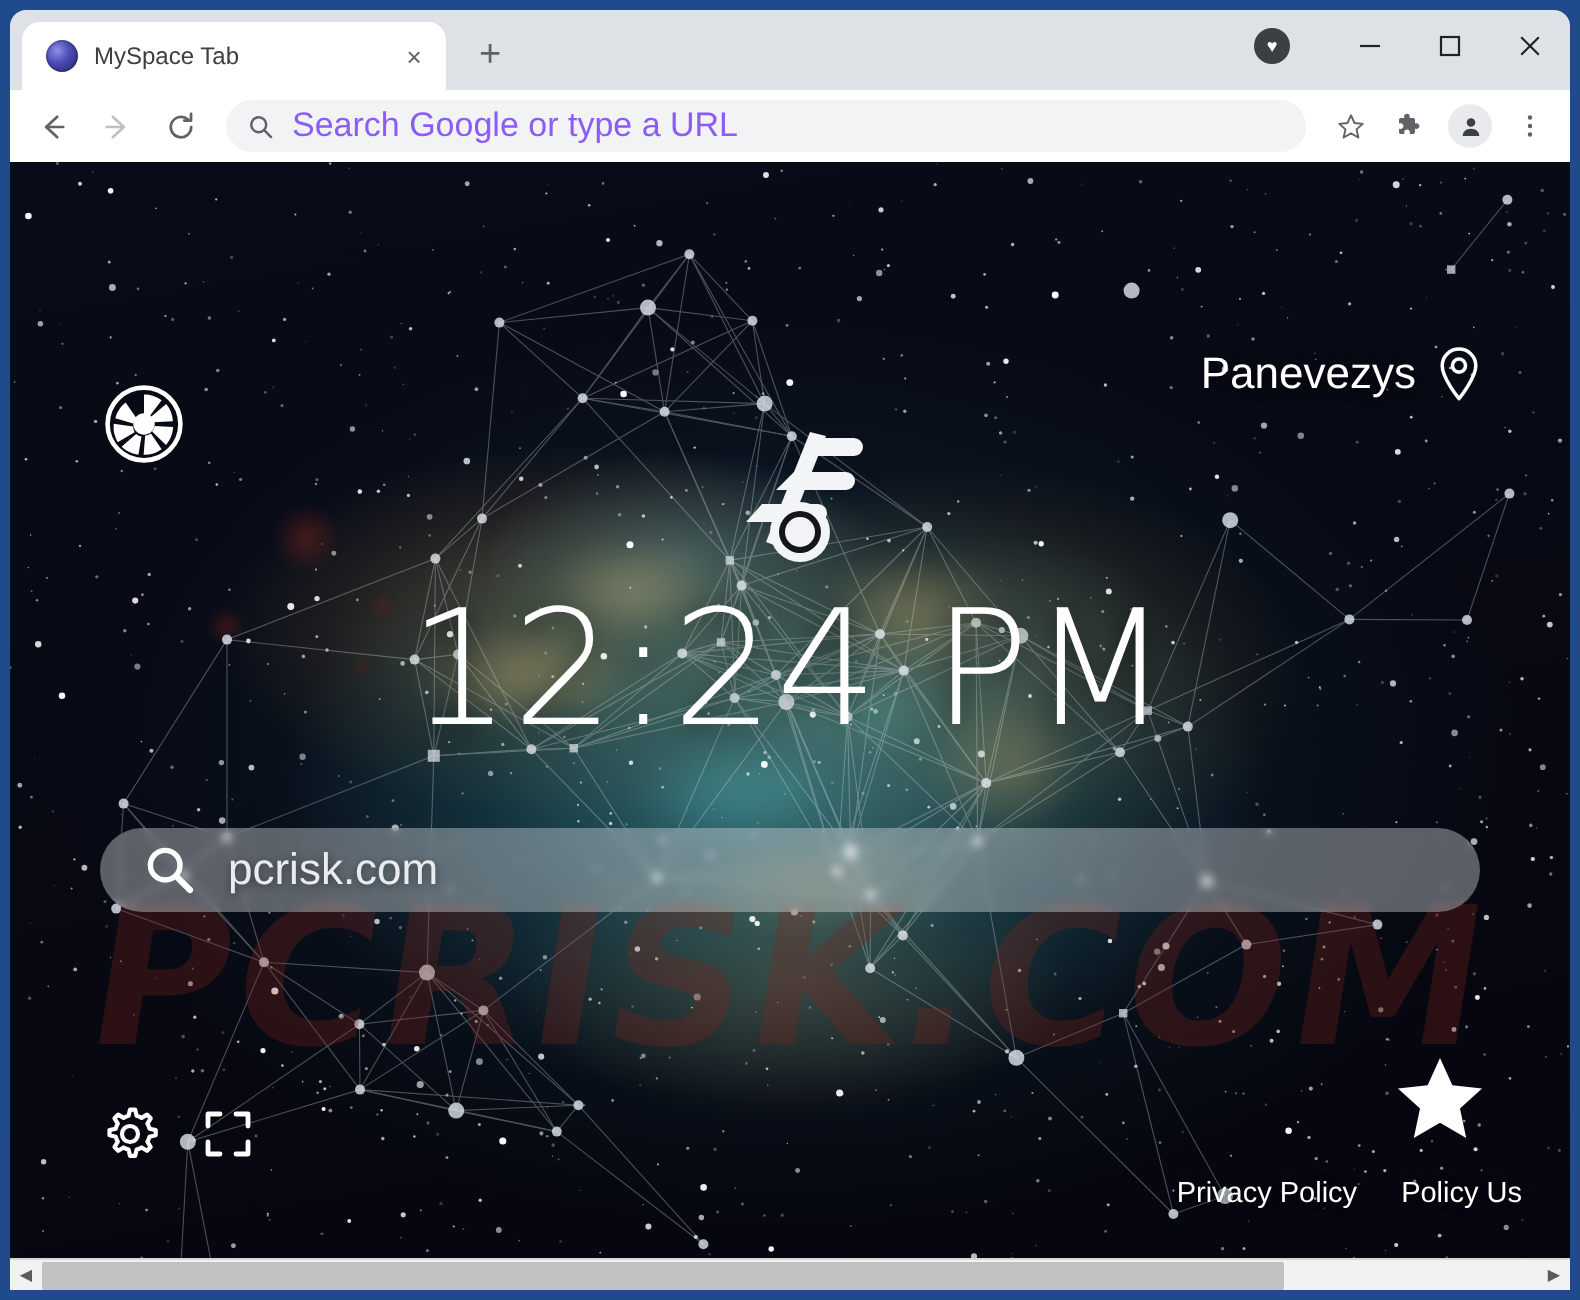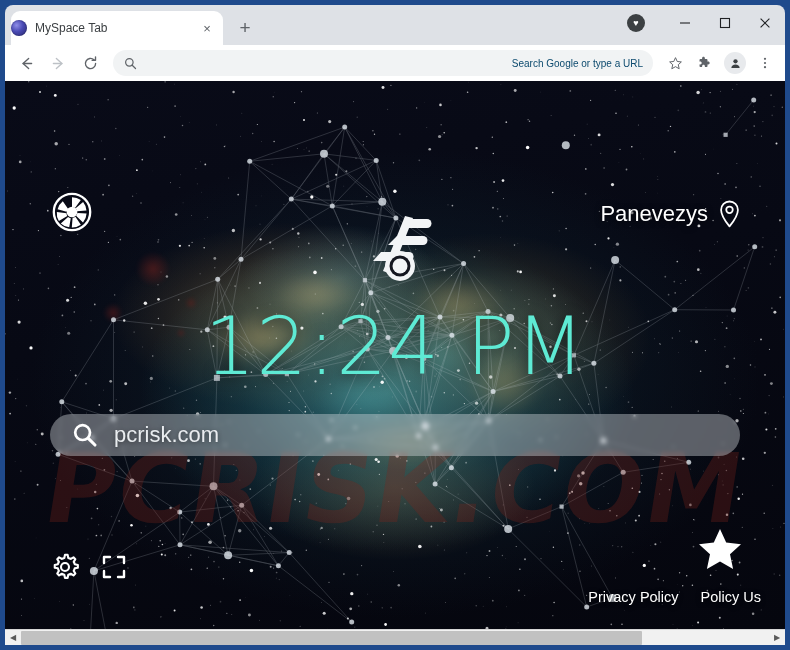--- a/index.html
+++ b/index.html
@@ -28,21 +28,21 @@
     display: flex; align-items: flex-end;
   }
   #tab-active {
     position: relative;
     margin-left: 6px;
     width: 212px; height: 34px;
     background: #ffffff;
     border-top-left-radius: 9px;
     border-top-right-radius: 9px;
     display: flex; align-items: center;
-    padding: 0 8px 0 0;
+    padding: 0 8px 0 12px;
     gap: 8px;
   }
   #tab-favicon {
     width: 16px; height: 16px; border-radius: 50%;
     background: radial-gradient(circle at 35% 33%, #8f8fe8 0%, #4b4bb5 42%, #232366 100%);
     flex: 0 0 auto;
     box-shadow: inset 0 0 0 1px rgba(0,0,0,.12);
   }
   #tab-title {
     flex: 1 1 auto;
@@ -89,21 +89,21 @@
     display: flex; align-items: center; justify-content: center;
     color: #5f6368; border-radius: 50%;
   }
   .nav-btn.disabled { color: #bdc1c6; }
   #omnibox {
     flex: 1 1 auto; height: 26px; margin: 0 6px;
     background: #f1f3f4; border-radius: 13px;
     display: flex; align-items: center; gap: 9px;
     padding: 0 10px 0 11px;
   }
-  #omnibox-placeholder { font-size: 10px; color: #0c4a6e; flex: 1 1 auto; text-align: right; }
+  #omnibox-placeholder { font-size: 17px; color: #8b5cf6; flex: 1 1 auto; }
   .tb-icon {
     width: 28px; height: 28px; flex: 0 0 auto;
     display: flex; align-items: center; justify-content: center;
     color: #5f6368; border-radius: 50%;
   }
   #avatar-icon {
     background: #e8eaed; width: 22px; height: 22px; border-radius: 50%;
     display:flex; align-items:center; justify-content:center; color:#3c4043;
     margin: 0 3px;
   }
@@ -174,37 +174,36 @@
     position: absolute; right: 44px; top: 92px;
     text-align: right; color: #fff;
     text-shadow: 0 1px 6px rgba(0,0,0,.75);
   }
   #weather-row-temp {
     display: flex; align-items: center; justify-content: flex-end; gap: 9px;
     font-size: 22px; font-weight: 400;
   }
   #weather-row-city {
     display: flex; align-items: center; justify-content: flex-end; gap: 10px;
-    font-size: 22px; font-weight: 400; margin-top: 27px;
+    font-size: 22px; font-weight: 400; margin-top: 0;
   }
   #weather-emoji { font-size: 21px; line-height: 1; }
 
   #comet-logo { position:absolute; left: 50%; top: 135px; transform: translateX(-50%); width: 84px; height: 74px; }
 
   #clock {
     position: absolute; left: 0; right: 0; top: 214px;
     text-align: center;
     font-family: "DejaVu Sans", sans-serif;
     font-weight: 300;
     font-size: 80px;
     letter-spacing: 1px;
-    color: #5eead4;
+    color: #ffffff;
     text-shadow: 0 2px 14px rgba(0,0,0,.55);
     line-height: 1;
-    margin-top: 12px;
   }
 
   #search-bar {
     position: absolute; left: 45px; right: 45px; top: 333px;
     height: 42px;
     background: rgba(210,214,220,.42);
     border-radius: 21px;
     display: flex; align-items: center;
     gap: 16px; padding: 0 22px;
     backdrop-filter: blur(2px);

